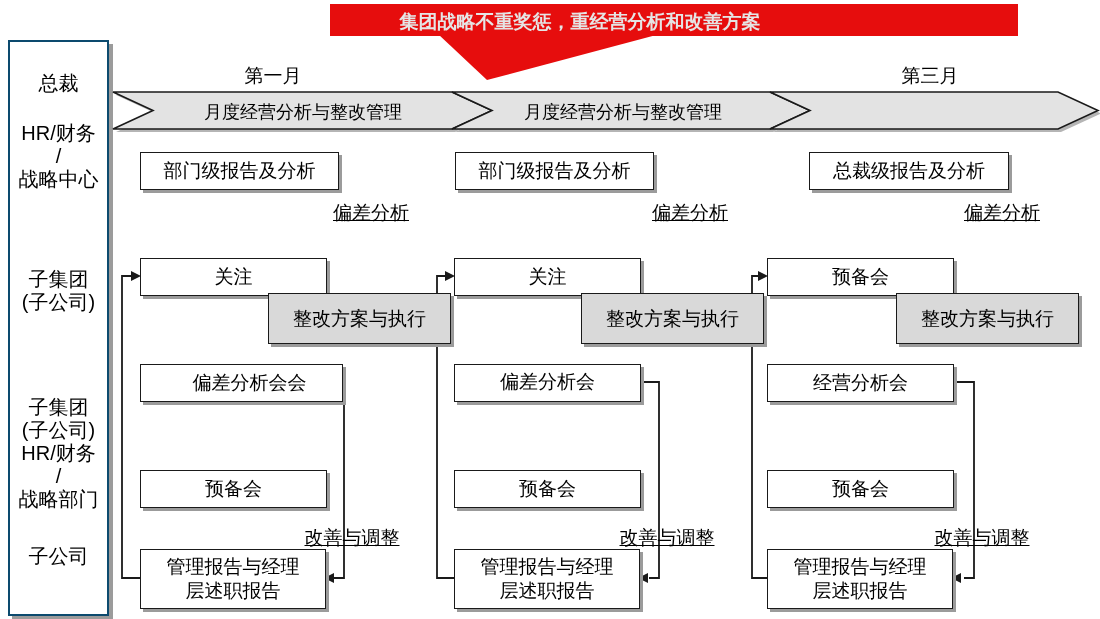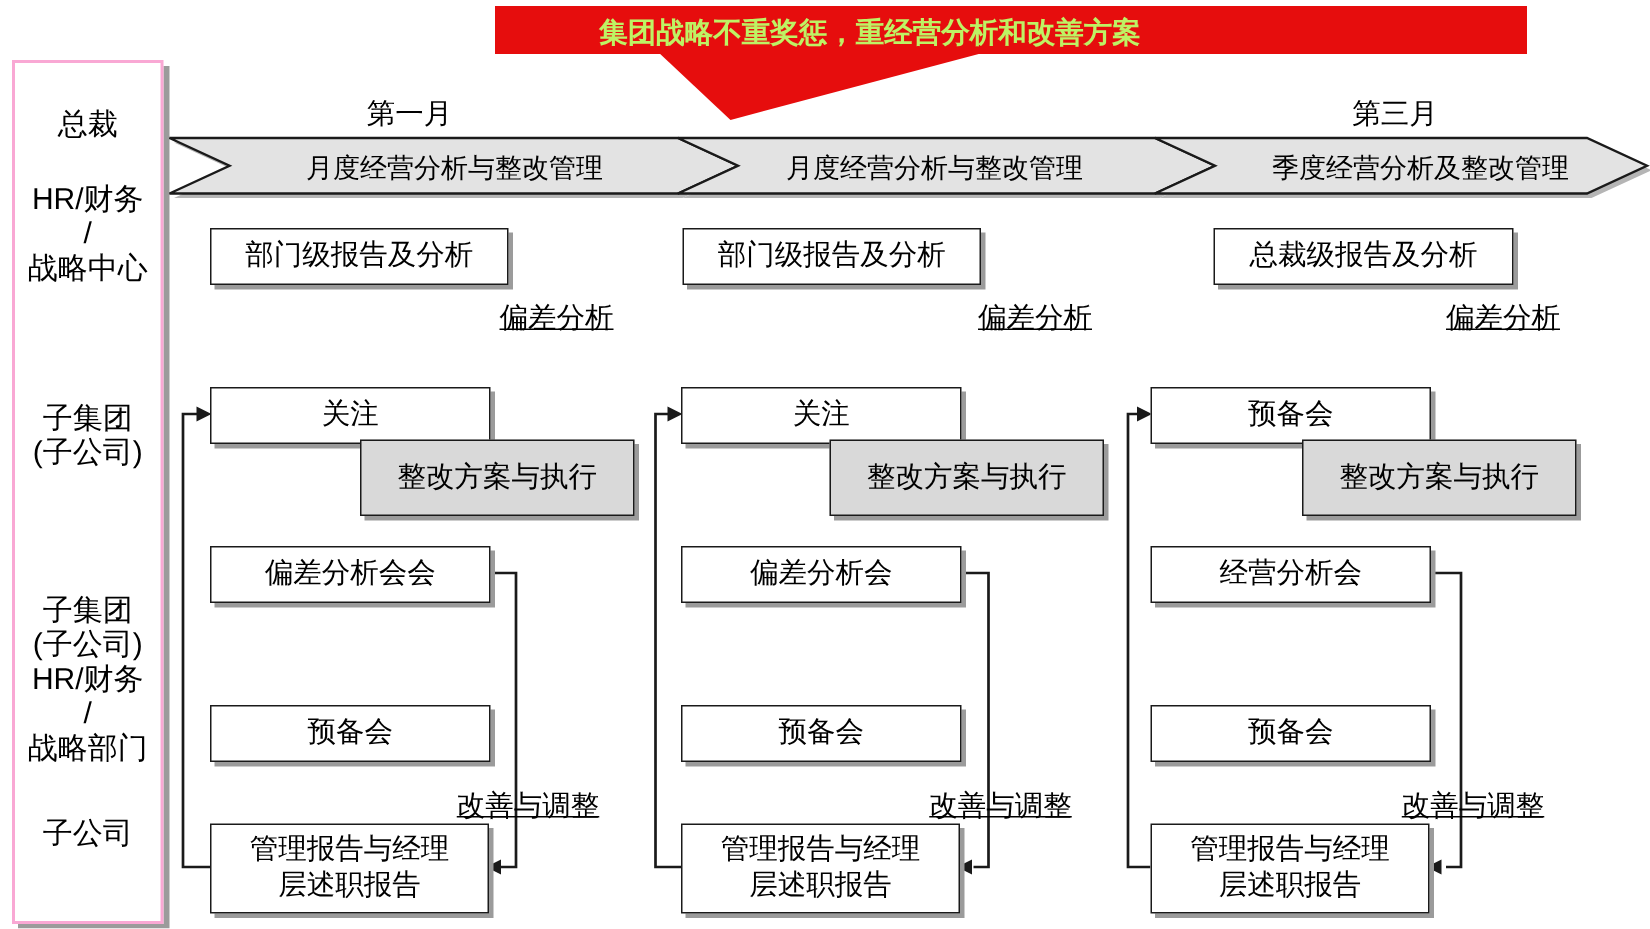--- a/index.html
+++ b/index.html
@@ -5,44 +5,44 @@
   html,body{margin:0;padding:0;background:#fff;}
   #stage{
     position:relative;width:1100px;height:619px;background:#fff;overflow:hidden;
     font-family:"Liberation Sans","DejaVu Sans",sans-serif;color:#000;
   }
   svg{position:absolute;left:0;top:0;z-index:1;}
 
   
   .sidebar{
     position:absolute;left:8px;top:40px;width:97px;height:572px;
-    background:#fff;border:2px solid #f9a8d4;box-shadow:4px 4px 0 #9b9b9b;
+    background:#fff;border:2px solid #0c4a6e;box-shadow:4px 4px 0 #9b9b9b;
   }
   .role{
     position:absolute;left:0;width:100%;text-align:center;
     font-size:20px;line-height:23px;white-space:pre-line;
   }
 
   
   .banner{
     position:absolute;left:330px;top:4px;width:688px;height:32px;
     background:#e60d0d;z-index:3;
   }
   .banner-text{
     position:absolute;left:0px;top:5px;width:500px;text-align:center;
-    color:#bef264;font-size:19px;font-weight:bold;letter-spacing:0px;
+    color:#e5e5e5;font-size:19px;font-weight:bold;letter-spacing:0px;
   }
 
   
   .box{
     position:absolute;background:#fff;border:1.6px solid #1a1a1a;
     box-shadow:3px 3px 0 #9b9b9b;display:flex;align-items:center;justify-content:center;
     font-size:19px;text-align:center;line-height:24px;z-index:2;
   }
-  .box.gray{background:#d9d9d9;}
+  .box.gray{background:#d9d9d9;margin-left:28px;}
   .box .wrap{display:block;width:140px;}
 
   
   .flabel{
     position:absolute;text-align:center;font-size:19px;line-height:24px;z-index:2;text-decoration:underline;
   }
   .month{
     position:absolute;top:63px;width:120px;text-align:center;font-size:19px;z-index:2;
   }
   .phase{
@@ -107,33 +107,32 @@
 /
 战略部门</div>
     <div class="role" style="top:503px;">子公司</div>
   </div>
 
   <div class="month" style="left:213px;">第一月</div>
   <div class="month" style="left:870px;">第三月</div>
 
   <div class="phase" style="left:153px;">月度经营分析与整改管理</div>
   <div class="phase" style="left:473px;">月度经营分析与整改管理</div>
-  <div class="phase" style="left:797px;">季度经营分析及整改管理</div>
 
   <div class="box" style="left:140px;top:152px;width:197px;height:36px;">
     <span>部门级报告及分析</span>
     </div>
   <div class="flabel" style="left:301px;top:201px;width:140px;">偏差分析</div>
   <div class="box" style="left:140px;top:258px;width:185px;height:36px;">
     <span>关注</span>
     </div>
   <div class="box gray" style="left:240px;top:293px;width:181px;height:49px;">
     <span>整改方案与执行</span>
     </div>
-  <div class="box" style="left:140px;top:364px;width:185px;height:36px;">
+  <div class="box" style="left:140px;top:364px;width:185px;height:36px;padding-left:16px;">
     <span>偏差分析会会</span>
     </div>
   <div class="box" style="left:140px;top:470px;width:185px;height:36px;">
     <span>预备会</span>
     </div>
   <div class="flabel" style="left:272px;top:526px;width:160px;">改善与调整</div>
   <div class="box" style="left:140px;top:549px;width:184px;height:58px;">
     <span class="wrap">管理报告与经理层述职报告</span>
     </div>
 

